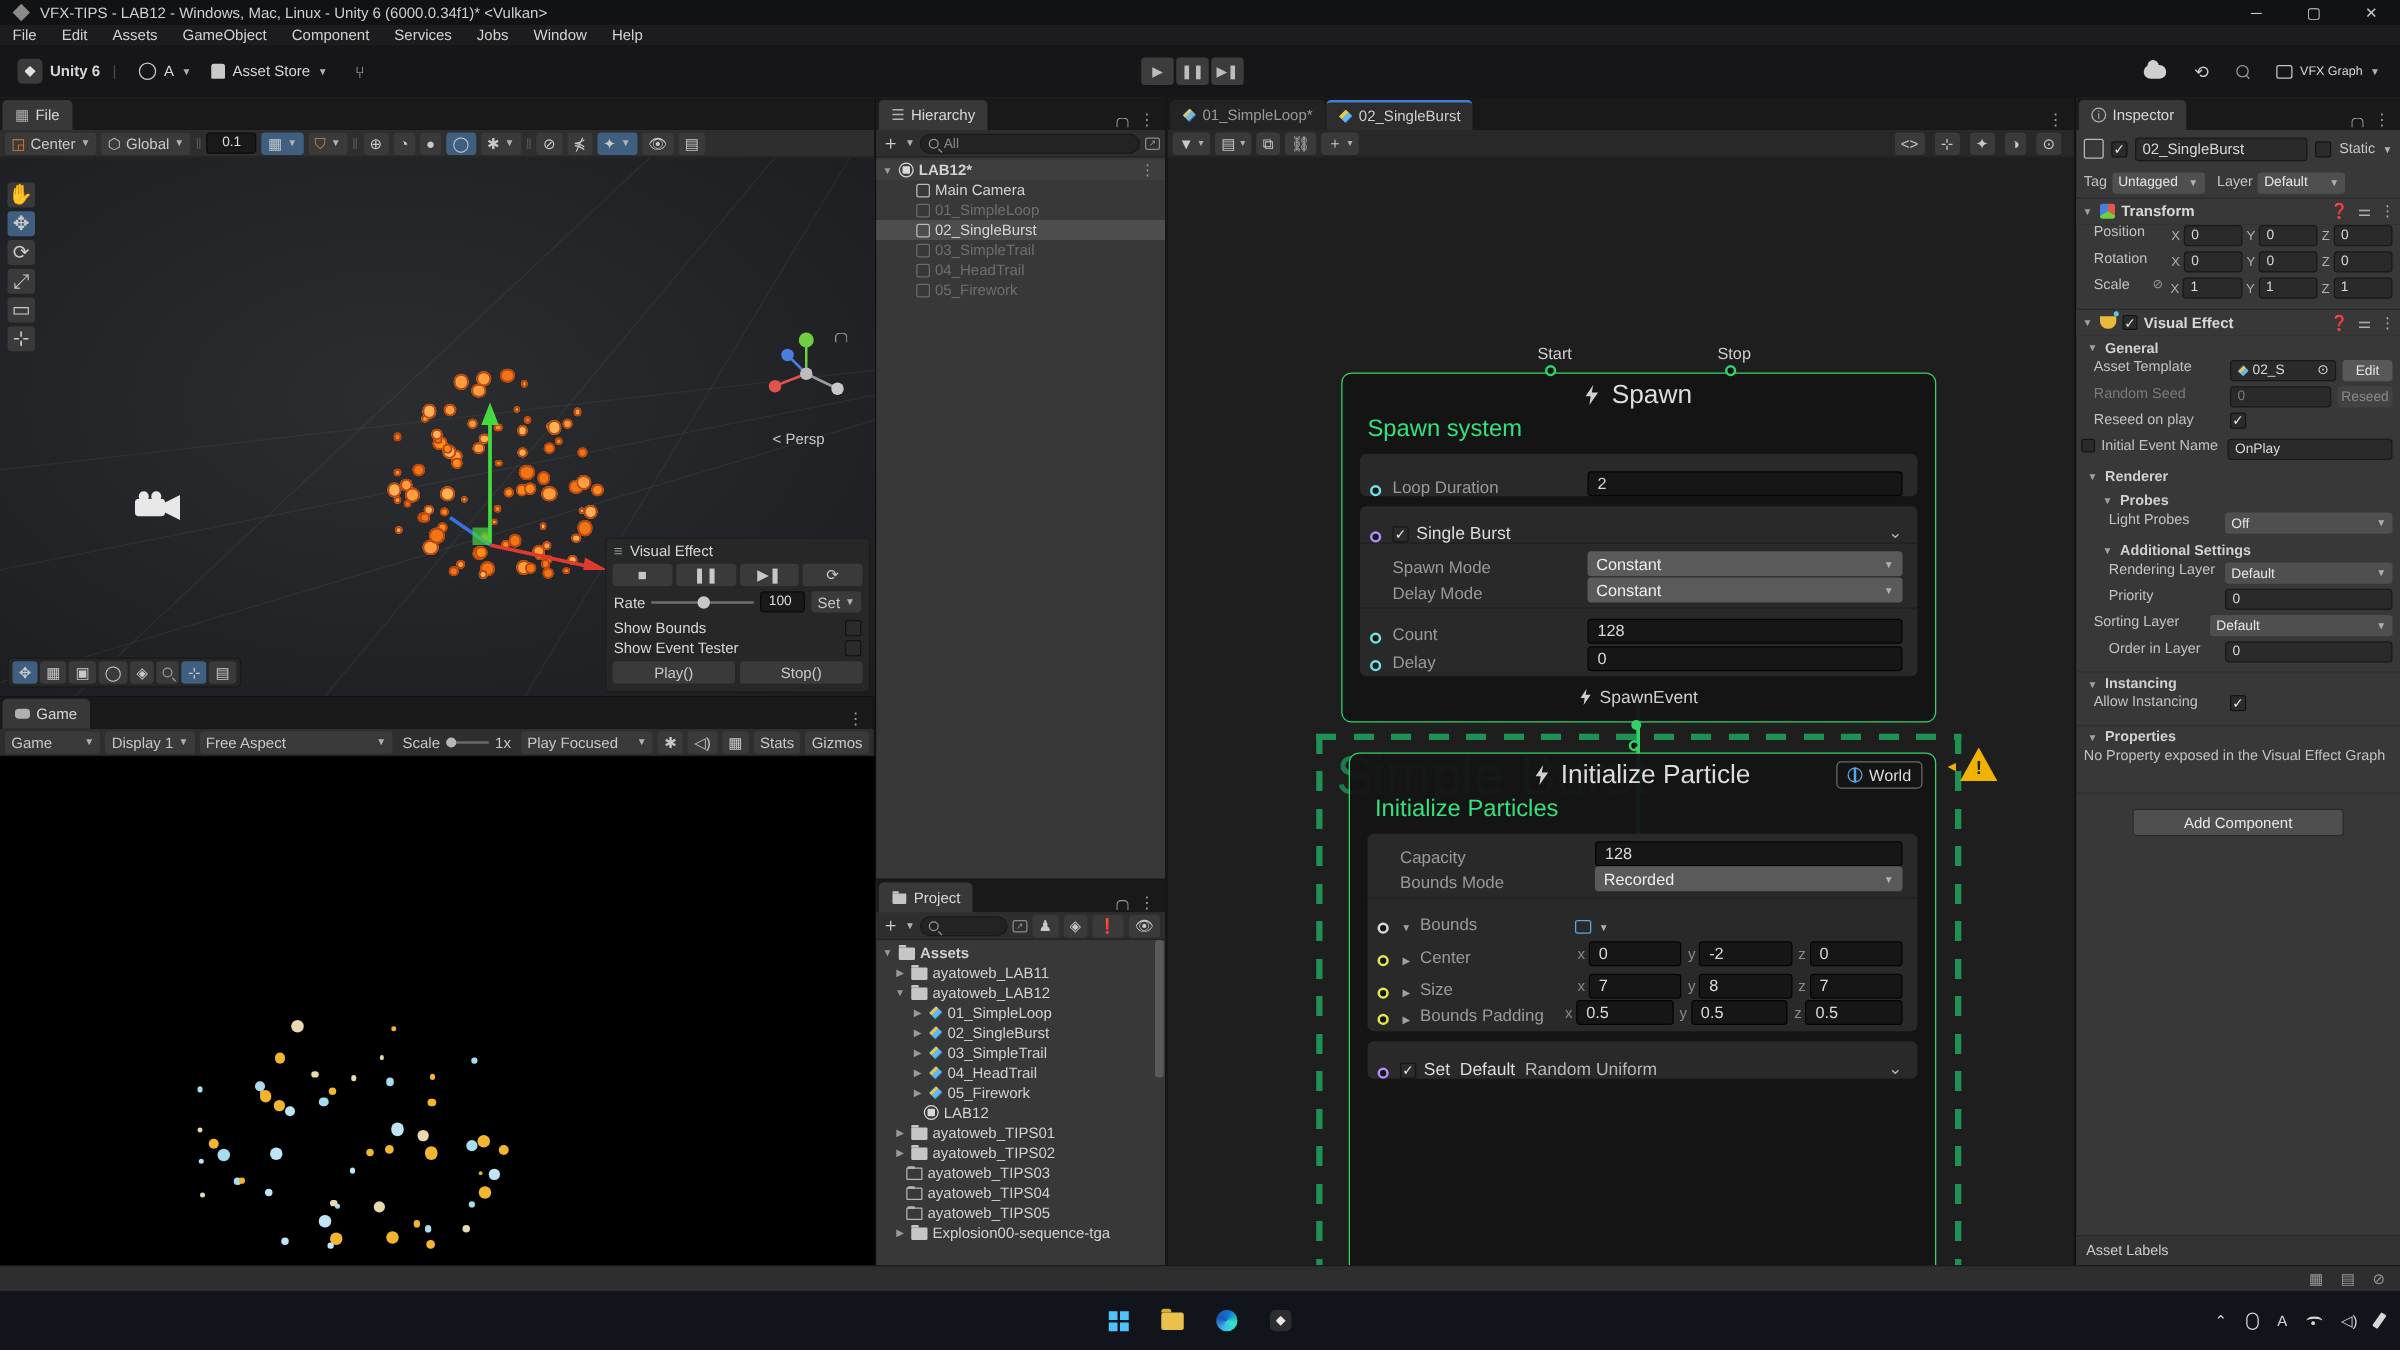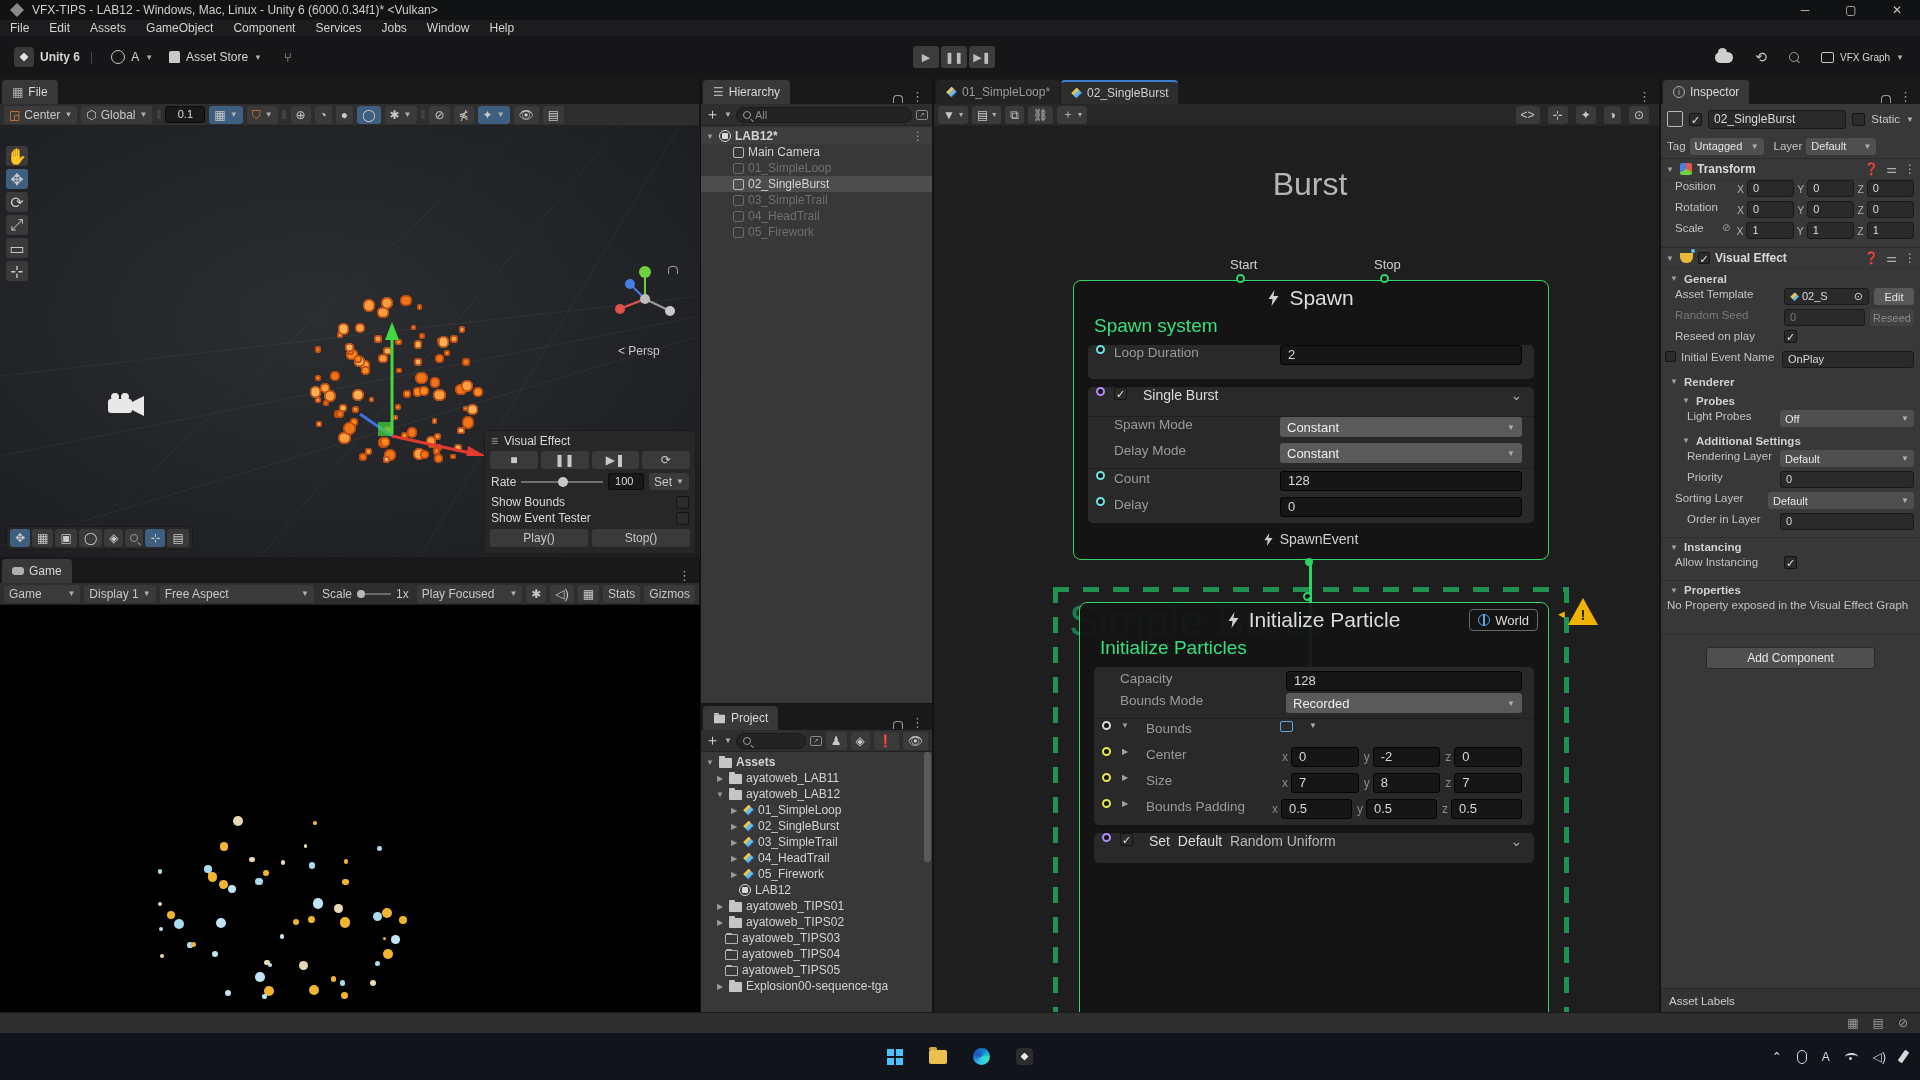--- a/index.html
+++ b/index.html
@@ -43,21 +43,21 @@
   .folder.outline:before{background:#b5b5b5;}
   .vfxic{width:11px;height:11px;flex:none;clip-path:polygon(50% 0,100% 50%,50% 100%,0 50%);background:repeating-linear-gradient(135deg,#63b9ef 0 2.5px,#2b7fc4 2.5px 4px,#f3c53d 4px 6.5px,#63b9ef 6.5px 8px);}
   
   .fld{background:#191919;border:1px solid #0b0b0b;border-radius:3px;color:#dcdcdc;padding:0 6px;font-size:12.5px;height:20px;line-height:18px;}
   .chk{width:13px;height:13px;background:#2b2b2b;border:1px solid #141414;border-radius:2px;color:#e8e8e8;font-size:11px;line-height:12px;text-align:center;flex:none;}
   
   .ctx{position:absolute;background:rgba(20,20,20,.95);border:1.5px solid #37d467;border-radius:8px;}
   .nhead{display:flex;justify-content:center;align-items:center;gap:10px;color:#dcdcdc;font-size:21px;height:34px;position:relative;}
   .syslabel{color:#35e07d;font-size:19px;padding:0 20px;margin-bottom:8px;}
   .blk{background:rgba(42,42,42,.95);border-radius:5px;margin:0 14px 8px;position:relative;}
-  .brow{display:flex;align-items:flex-start;min-height:26px;padding:0 12px 0 26px;position:relative;font-size:13.5px;color:#9a9a9a;gap:16px;}
+  .brow{display:flex;align-items:flex-end;min-height:26px;padding:0 12px 0 26px;position:relative;font-size:13.5px;color:#9a9a9a;gap:6px;}
   .brow .bl{width:150px;flex:none;}
   .nfld{flex:1;background:#161616;border:1px solid #050505;border-radius:3px;color:#d8d8d8;height:20px;line-height:18px;padding:0 7px;font-size:13px;}
   .ndrop{flex:1;background:#5a5a5a;border-radius:3px;color:#eee;height:20px;display:flex;align-items:center;padding:0 7px;font-size:13px;}
   .ndrop .caret{margin-left:auto;}
   .port{width:9px;height:9px;border-radius:50%;border:2px solid #9ae6ff;background:#141414;position:absolute;left:8px;}
   .port.purple{border-color:#b08cff;} .port.yellow{border-color:#e8e84a;} .port.white{border-color:#d8d8d8;} .port.cyan{border-color:#6fe3e0;}
   .bolt{width:11px;height:16px;display:inline-block;flex:none;}
   .xyz{display:flex;align-items:center;gap:3px;flex:1;}
   .xyz .xl{color:#8a8a8a;font-size:12px;width:8px;text-align:right;}
   .xyz .nfld{flex:1;min-width:0;}
@@ -646,30 +646,29 @@
     <span style="margin-left:auto;display:flex;gap:8px;padding-right:6px;">
       <span class="seg">&lt;&gt;</span>
       <span class="seg">⊹</span>
       <span class="seg">✦</span>
       <span class="seg">◑</span>
       <span class="seg">⊙</span>
     </span>
   </div>
 
   <div class="abs" style="left:0;top:48px;width:726px;height:886px;overflow:hidden;">
-    <div class="abs" style="left:256px;top:40px;width:240px;text-align:center;font-size:32px;color:#b4b4b4;">Burst</div>
 
     <div class="dashH" style="left:119px;top:461px;width:516px;"></div>
     <div class="dashV" style="left:119px;top:461px;height:430px;"></div>
     <div class="dashV" style="left:630px;top:461px;height:430px;"></div>
     <div class="abs" style="left:135px;top:470px;font-size:44px;color:#1d7a4e;">Simple Burst</div>
 
     <div class="abs" style="left:375px;top:433px;width:3px;height:170px;background:#2fd467;"></div>
 
-    <div class="ctx" style="left:139px;top:154px;width:476px;height:280px;">
+    <div class="ctx" style="left:139px;top:172px;width:476px;height:280px;">
       <span class="abs" style="left:156px;top:-24px;font-size:13px;color:#cfcfcf;">Start</span>
       <span class="abs" style="left:300px;top:-24px;font-size:13px;color:#cfcfcf;">Stop</span>
       <span class="abs" style="left:162px;top:-7px;width:9px;height:9px;border-radius:50%;border:2.5px solid #2fd467;background:#141414;"></span>
       <span class="abs" style="left:306px;top:-7px;width:9px;height:9px;border-radius:50%;border:2.5px solid #2fd467;background:#141414;"></span>
       <div class="nhead">
         <svg class="bolt" viewBox="0 0 10 16">
             <path d="M6 0 L0 9 H4 L3 16 L10 6 H5 Z" fill="#cfcfcf"></path>
           </svg>
         <span>Spawn</span>
       </div>

